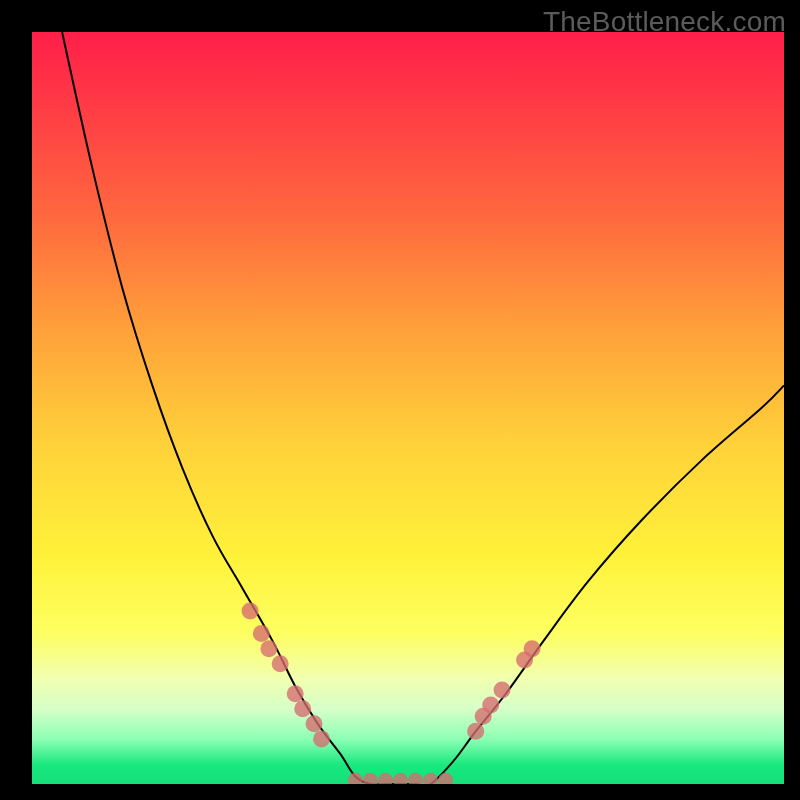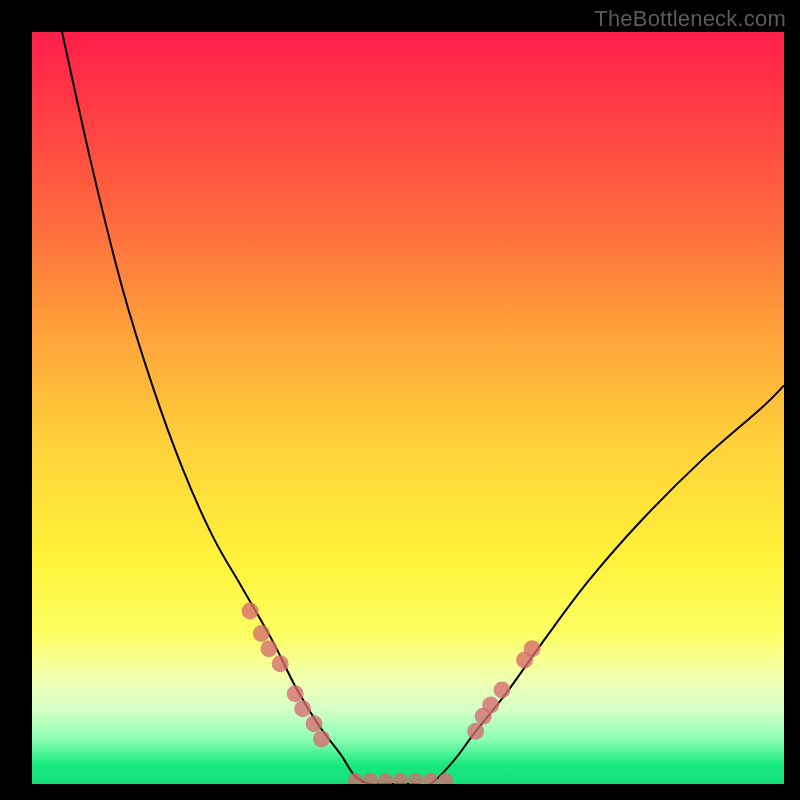--- a/index.html
+++ b/index.html
@@ -8,21 +8,21 @@
     width: 800px;
     height: 800px;
     background: #000;
     position: relative;
   }
   .watermark {
     position: absolute;
     top: 6px;
     right: 14px;
     font-family: Arial, Helvetica, sans-serif;
-    font-size: 22px;
+    font-size: 28px;
     color: #5b5b5b;
     font-weight: 500;
     letter-spacing: 0.2px;
   }
   .plot {
     position: absolute;
     left: 32px;
     top: 32px;
     width: 752px;
     height: 752px;

